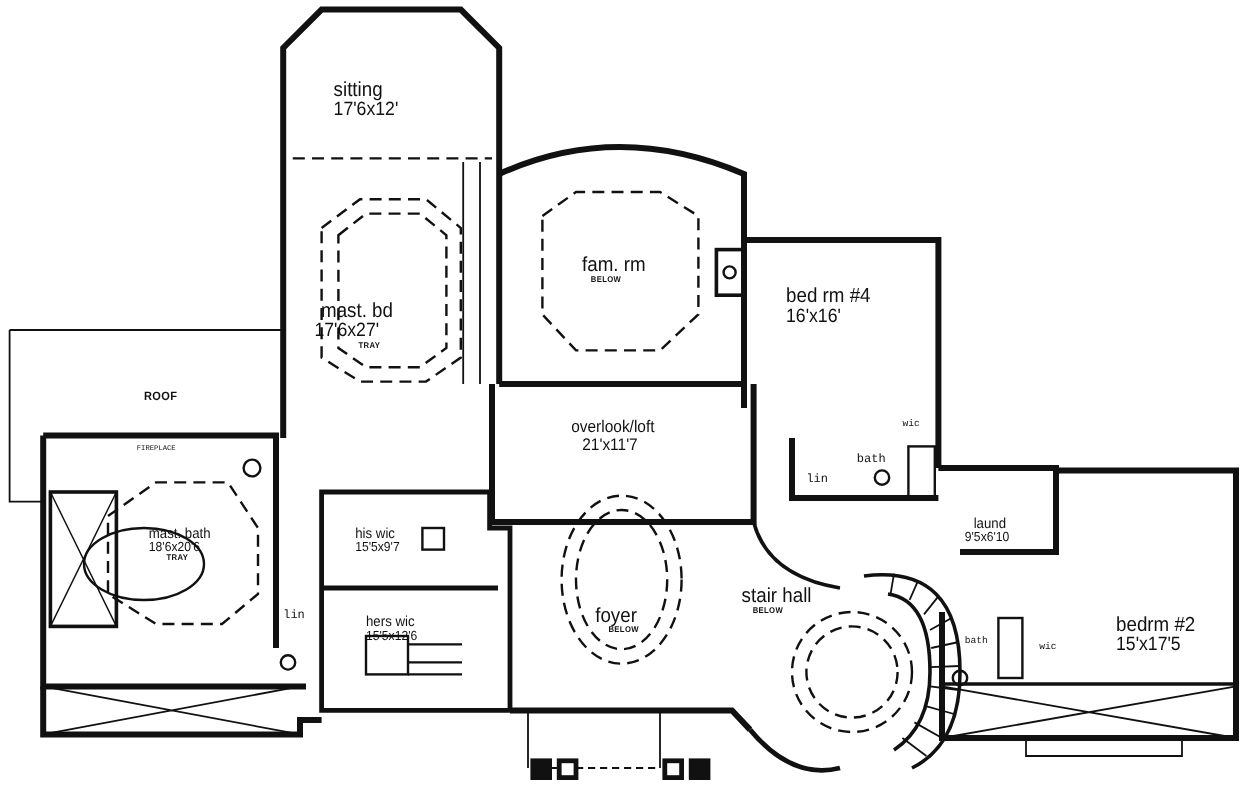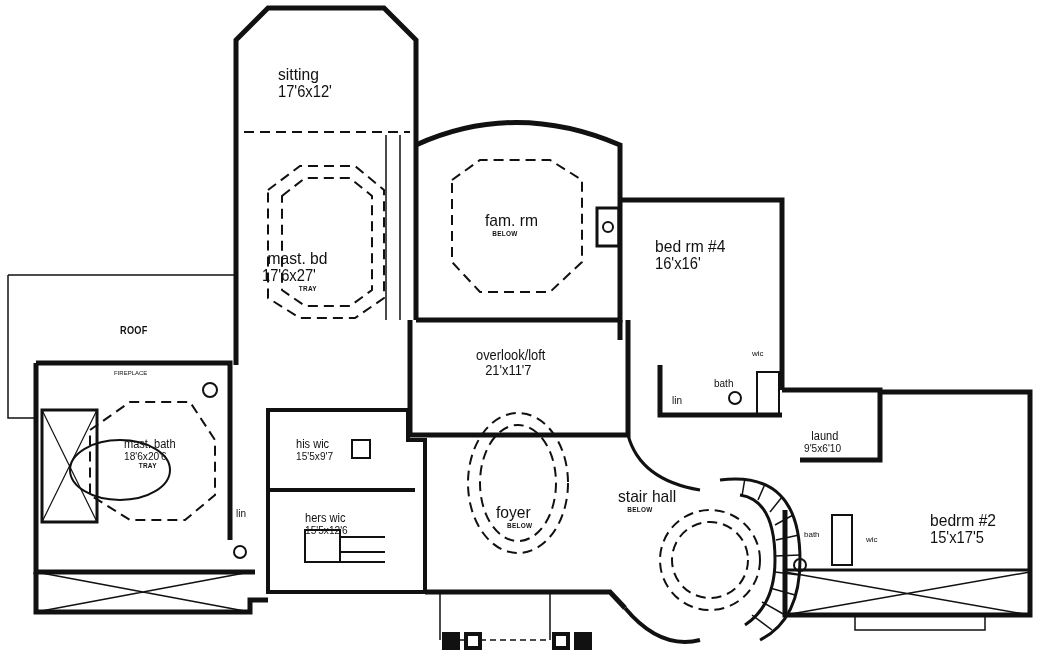--- a/index.html
+++ b/index.html
@@ -4,21 +4,21 @@
 <style>
   html, body { margin:0; padding:0; background:#ffffff; }
   body { width:1044px; height:664px; position:relative; overflow:hidden; font-family:"Liberation Sans", sans-serif; }
   #plan { position:absolute; left:0; top:0; width:1044px; height:664px; }
   .lbl { position:absolute; color:#111; font-family:"Liberation Sans", sans-serif; line-height:1.05; white-space:nowrap; transform:scaleX(0.92); transform-origin:left top; }
   .lbl .name { display:block; font-size:17px; }
   .lbl .dim { display:block; font-size:16px; }
   .lbl .note { display:block; font-size:7px; font-weight:bold; letter-spacing:0.3px; }
   .sm .name { font-size:12px; }
   .sm .dim { font-size:11px; }
-  .tiny { position:absolute; font-size:8px; color:#111; font-family:Liberation Sans, sans-serif; white-space:nowrap; }
+  .tiny { position:absolute; font-size:8px; color:#111; font-family:Liberation Mono, monospace; white-space:nowrap; }
 </style>
 </head>
 <body>
 
 <svg id="plan" viewBox="0 0 1044 664" xmlns="http://www.w3.org/2000/svg">
   <g fill="none" stroke="#111" stroke-width="5" stroke-linejoin="miter">
 
     <path d="M236 135 L236 40 L268 8 L384 8 L416 40 L416 135"></path>
 
     <path d="M236 135 L236 365 M416 135 L416 320"></path>

